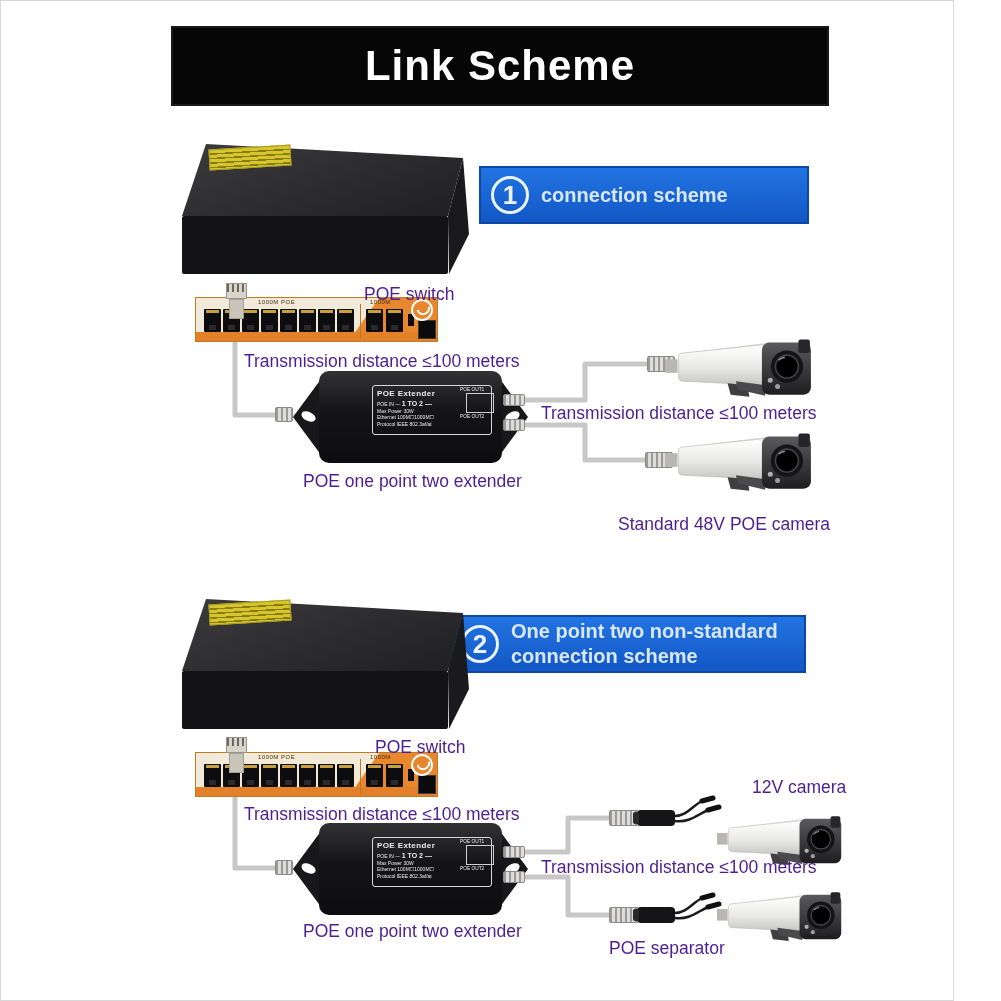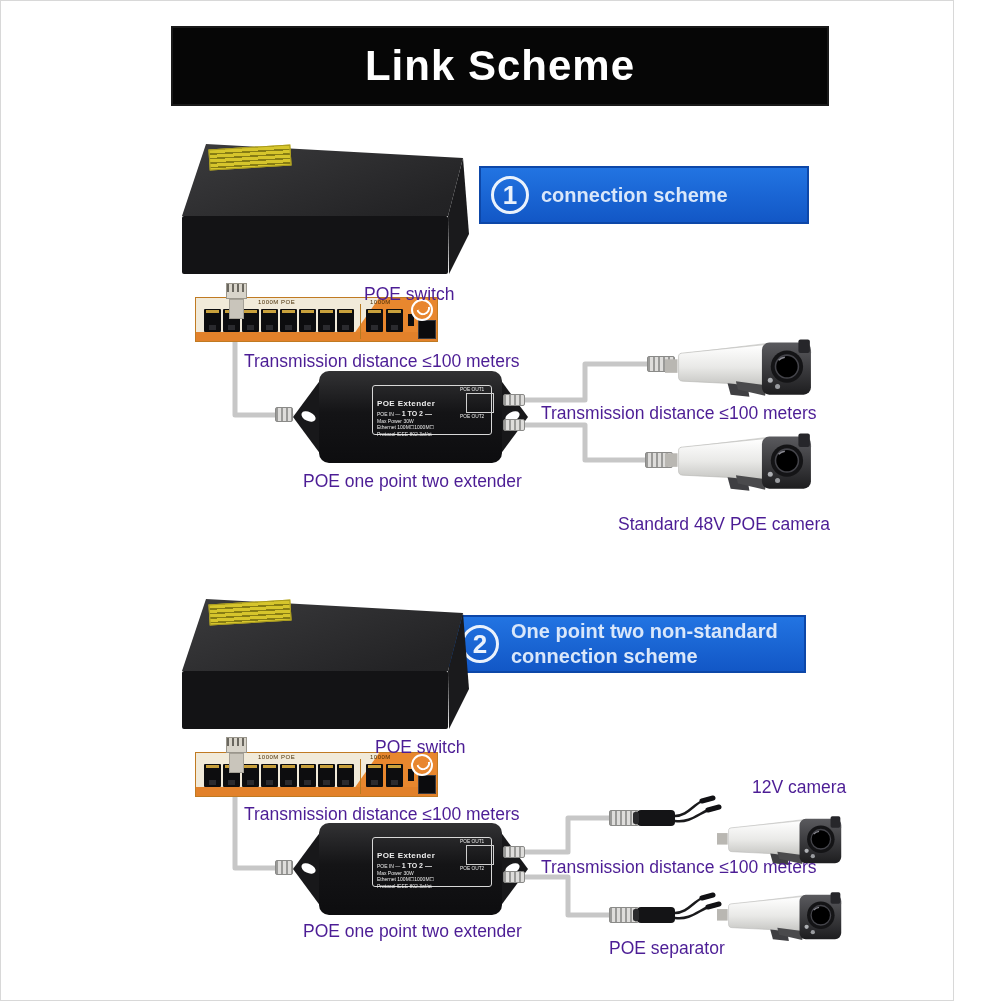--- a/index.html
+++ b/index.html
@@ -65,21 +65,21 @@
              border:1px solid #a5a197; }
 
   
   .extender { position:absolute; width:235px; height:92px; }
   .ext-plate { position:absolute; left:0; top:0; width:235px; height:92px; background:#18181a;
                clip-path:polygon(0 50%, 11% 12%, 89% 12%, 100% 50%, 89% 88%, 11% 88%); }
   .ext-hole { position:absolute; width:15px; height:9px; background:#ffffff; border-radius:50%; }
   .ext-body { position:absolute; left:26px; right:26px; top:0; bottom:0; border-radius:10px;
               background:linear-gradient(180deg,#323234,#141416 45%,#0d0d0f); }
   .ext-label { position:absolute; left:53px; top:14px; width:120px; height:50px;
-               border:1px solid #d8d8d8; border-radius:3px; color:#ececec; padding:13px 4px; }
+               border:1px solid #d8d8d8; border-radius:3px; color:#ececec; padding:3px 4px; }
   .ext-title { font-size:8px; font-weight:bold; letter-spacing:0.4px; margin-bottom:3px; }
   .ext-row { font-size:5px; line-height:6.5px; white-space:nowrap; }
   .ext-out { position:absolute; right:6px; top:16px; width:36px; text-align:left; color:#ececec; }
   .ext-out-box { width:28px; height:20px; border:1px solid #cfcfcf; margin:1px 0 1px 6px; }
   .ext-out span { font-size:4.8px; white-space:nowrap; display:block; }
 
   
   .plug { position:absolute; border-radius:2px; border:1px solid #8a8a88;
           background:repeating-linear-gradient(90deg,#9a9a98 0 2px,#dedddb 2px 5px); }
 

